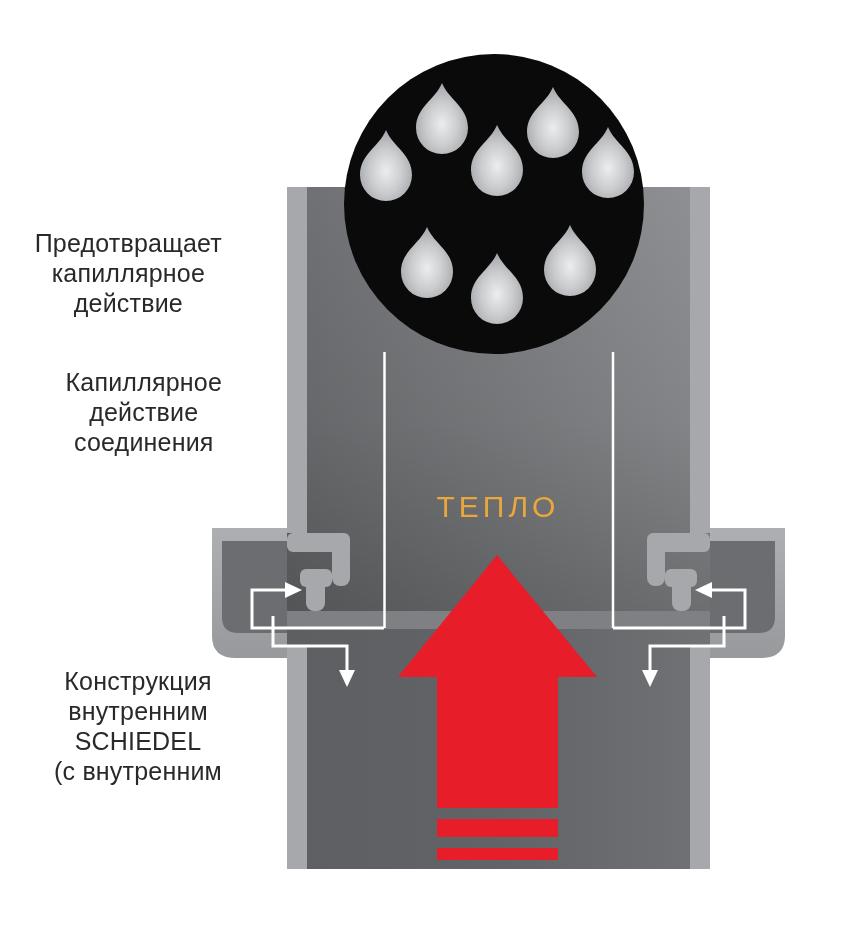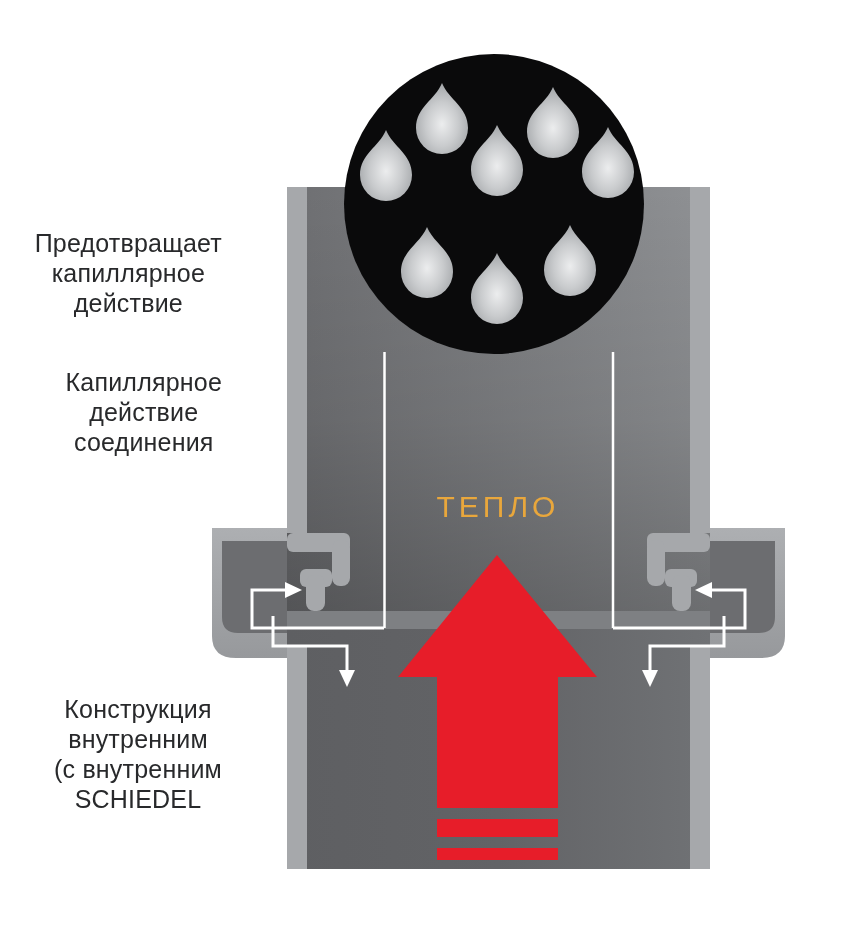--- a/index.html
+++ b/index.html
@@ -10,21 +10,21 @@
   .stage{position:absolute;inset:0;}
   svg{position:absolute;left:0;top:0;}
   .label{
     position:absolute;right:622px;text-align:center;
     font-size:25px;line-height:30px;color:#28292B;letter-spacing:0.2px;
     white-space:nowrap;
   }
   .label div{min-height:30px;}
   #label-prevent{top:228px;}
   #label-nocap{top:367px;}
-  #label-joint{top:694px;}
+  #label-joint{top:666px;}
   .heat-text{
     font-family:"Liberation Sans", sans-serif;
     font-size:30px;font-weight:400;letter-spacing:4px;
   }
 </style>
 </head>
 <body>
 
 <div class="stage">
 
@@ -142,17 +142,17 @@
 
   <div class="label" id="label-nocap">
     <div>Капиллярное</div>
     <div>действие</div>
     <div>соединения</div>
   </div>
 
   <div class="label" id="label-joint">
     <div>Конструкция</div>
     <div>внутренним</div>
+    <div>SCHIEDEL</div>
     <div>(с внутренним</div>
-    <div>SCHIEDEL</div>
   </div>
 
 </div>
 
 </body></html>

